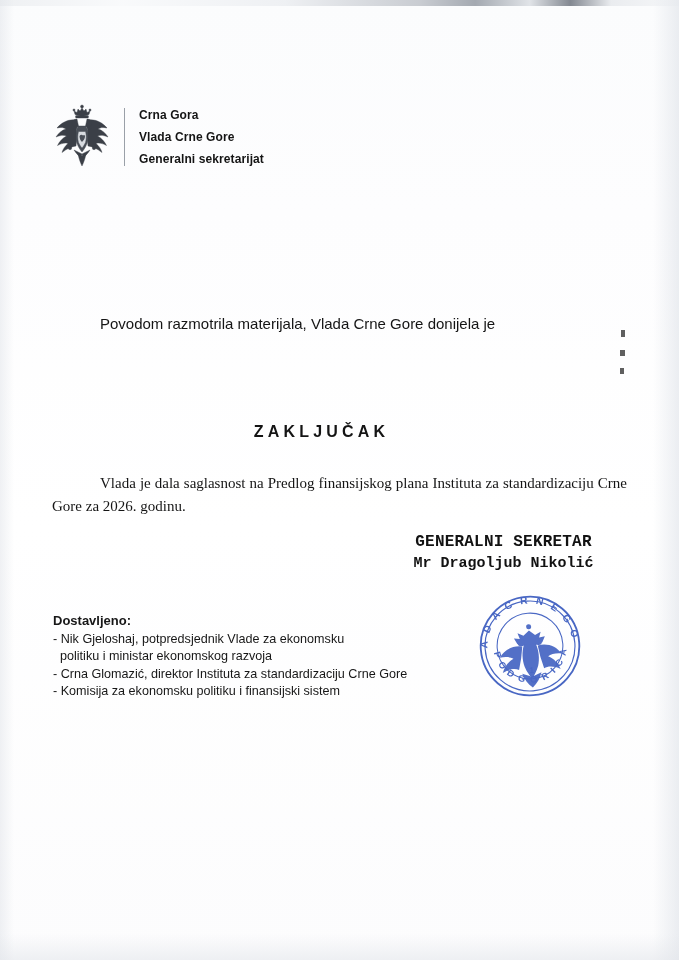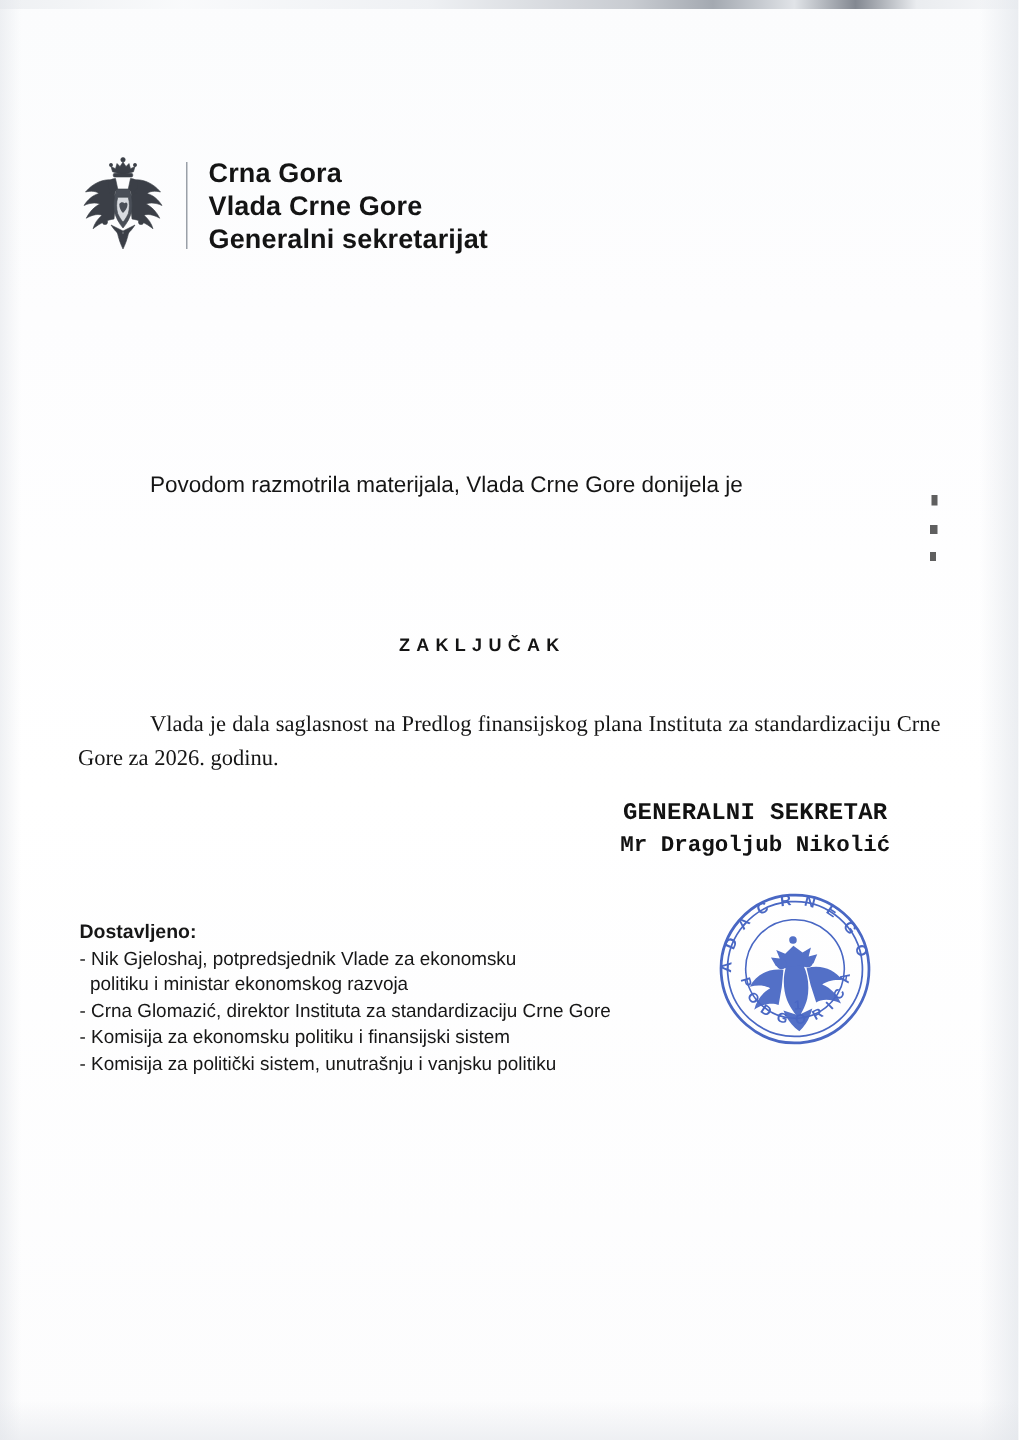--- a/index.html
+++ b/index.html
@@ -86,21 +86,21 @@
     flex: none;
   }
   .lh-divider {
     width: 1px;
     align-self: stretch;
     margin: 4px 0 4px 12px;
     background: #9aa0a8;
   }
   .lh-lines {
     margin-left: 14px;
-    font-size: 18px;
+    font-size: 12px;
     font-weight: bold;
     line-height: 22px;
     letter-spacing: .1px;
     color: #141414;
     white-space: nowrap;
   }
 
   
   .meta-row {
     position: absolute;
@@ -152,21 +152,21 @@
     margin-top: 0px;
   }
   .body-block b { font-weight: bold; }
 
   .conclusion-title {
     position: absolute;
     left: 0;
     top: 423px;
     width: 643px;
     text-align: center;
-    font-size: 12px;
+    font-size: 16px;
     font-weight: bold;
     letter-spacing: 4.2px;
     color: #141414;
   }
 
   .decision-block {
     position: absolute;
     left: 52px;
     top: 472px;
     width: 575px;
@@ -289,21 +289,20 @@
     <div class="sig-name">Mr Dragoljub Nikolić</div>
   </div>
 
   <div class="dist">
     <div class="dist-title">Dostavljeno:</div>
     <ul>
       <li>- Nik Gjeloshaj, potpredsjednik Vlade za ekonomsku
   politiku i ministar ekonomskog razvoja</li>
       <li>- Crna Glomazić, direktor Instituta za standardizaciju Crne Gore</li>
       <li>- Komisija za ekonomsku politiku i finansijski sistem</li>
-      <li>- Komisija za politički sistem, unutrašnju i vanjsku politiku</li>
     </ul>
   </div>
 
   <svg class="stamp" viewBox="0 0 120 120">
     <defs>
       <path id="arcTop" d="M 16 60 A 44 44 0 0 1 104 60"></path>
       <path id="arcBottom" d="M 22 60 A 38 38 0 0 0 98 60"></path>
     </defs>
     <g fill="none" stroke="#3a5bbf" stroke-width="1.9">
       <circle cx="60" cy="60" r="51"></circle>

